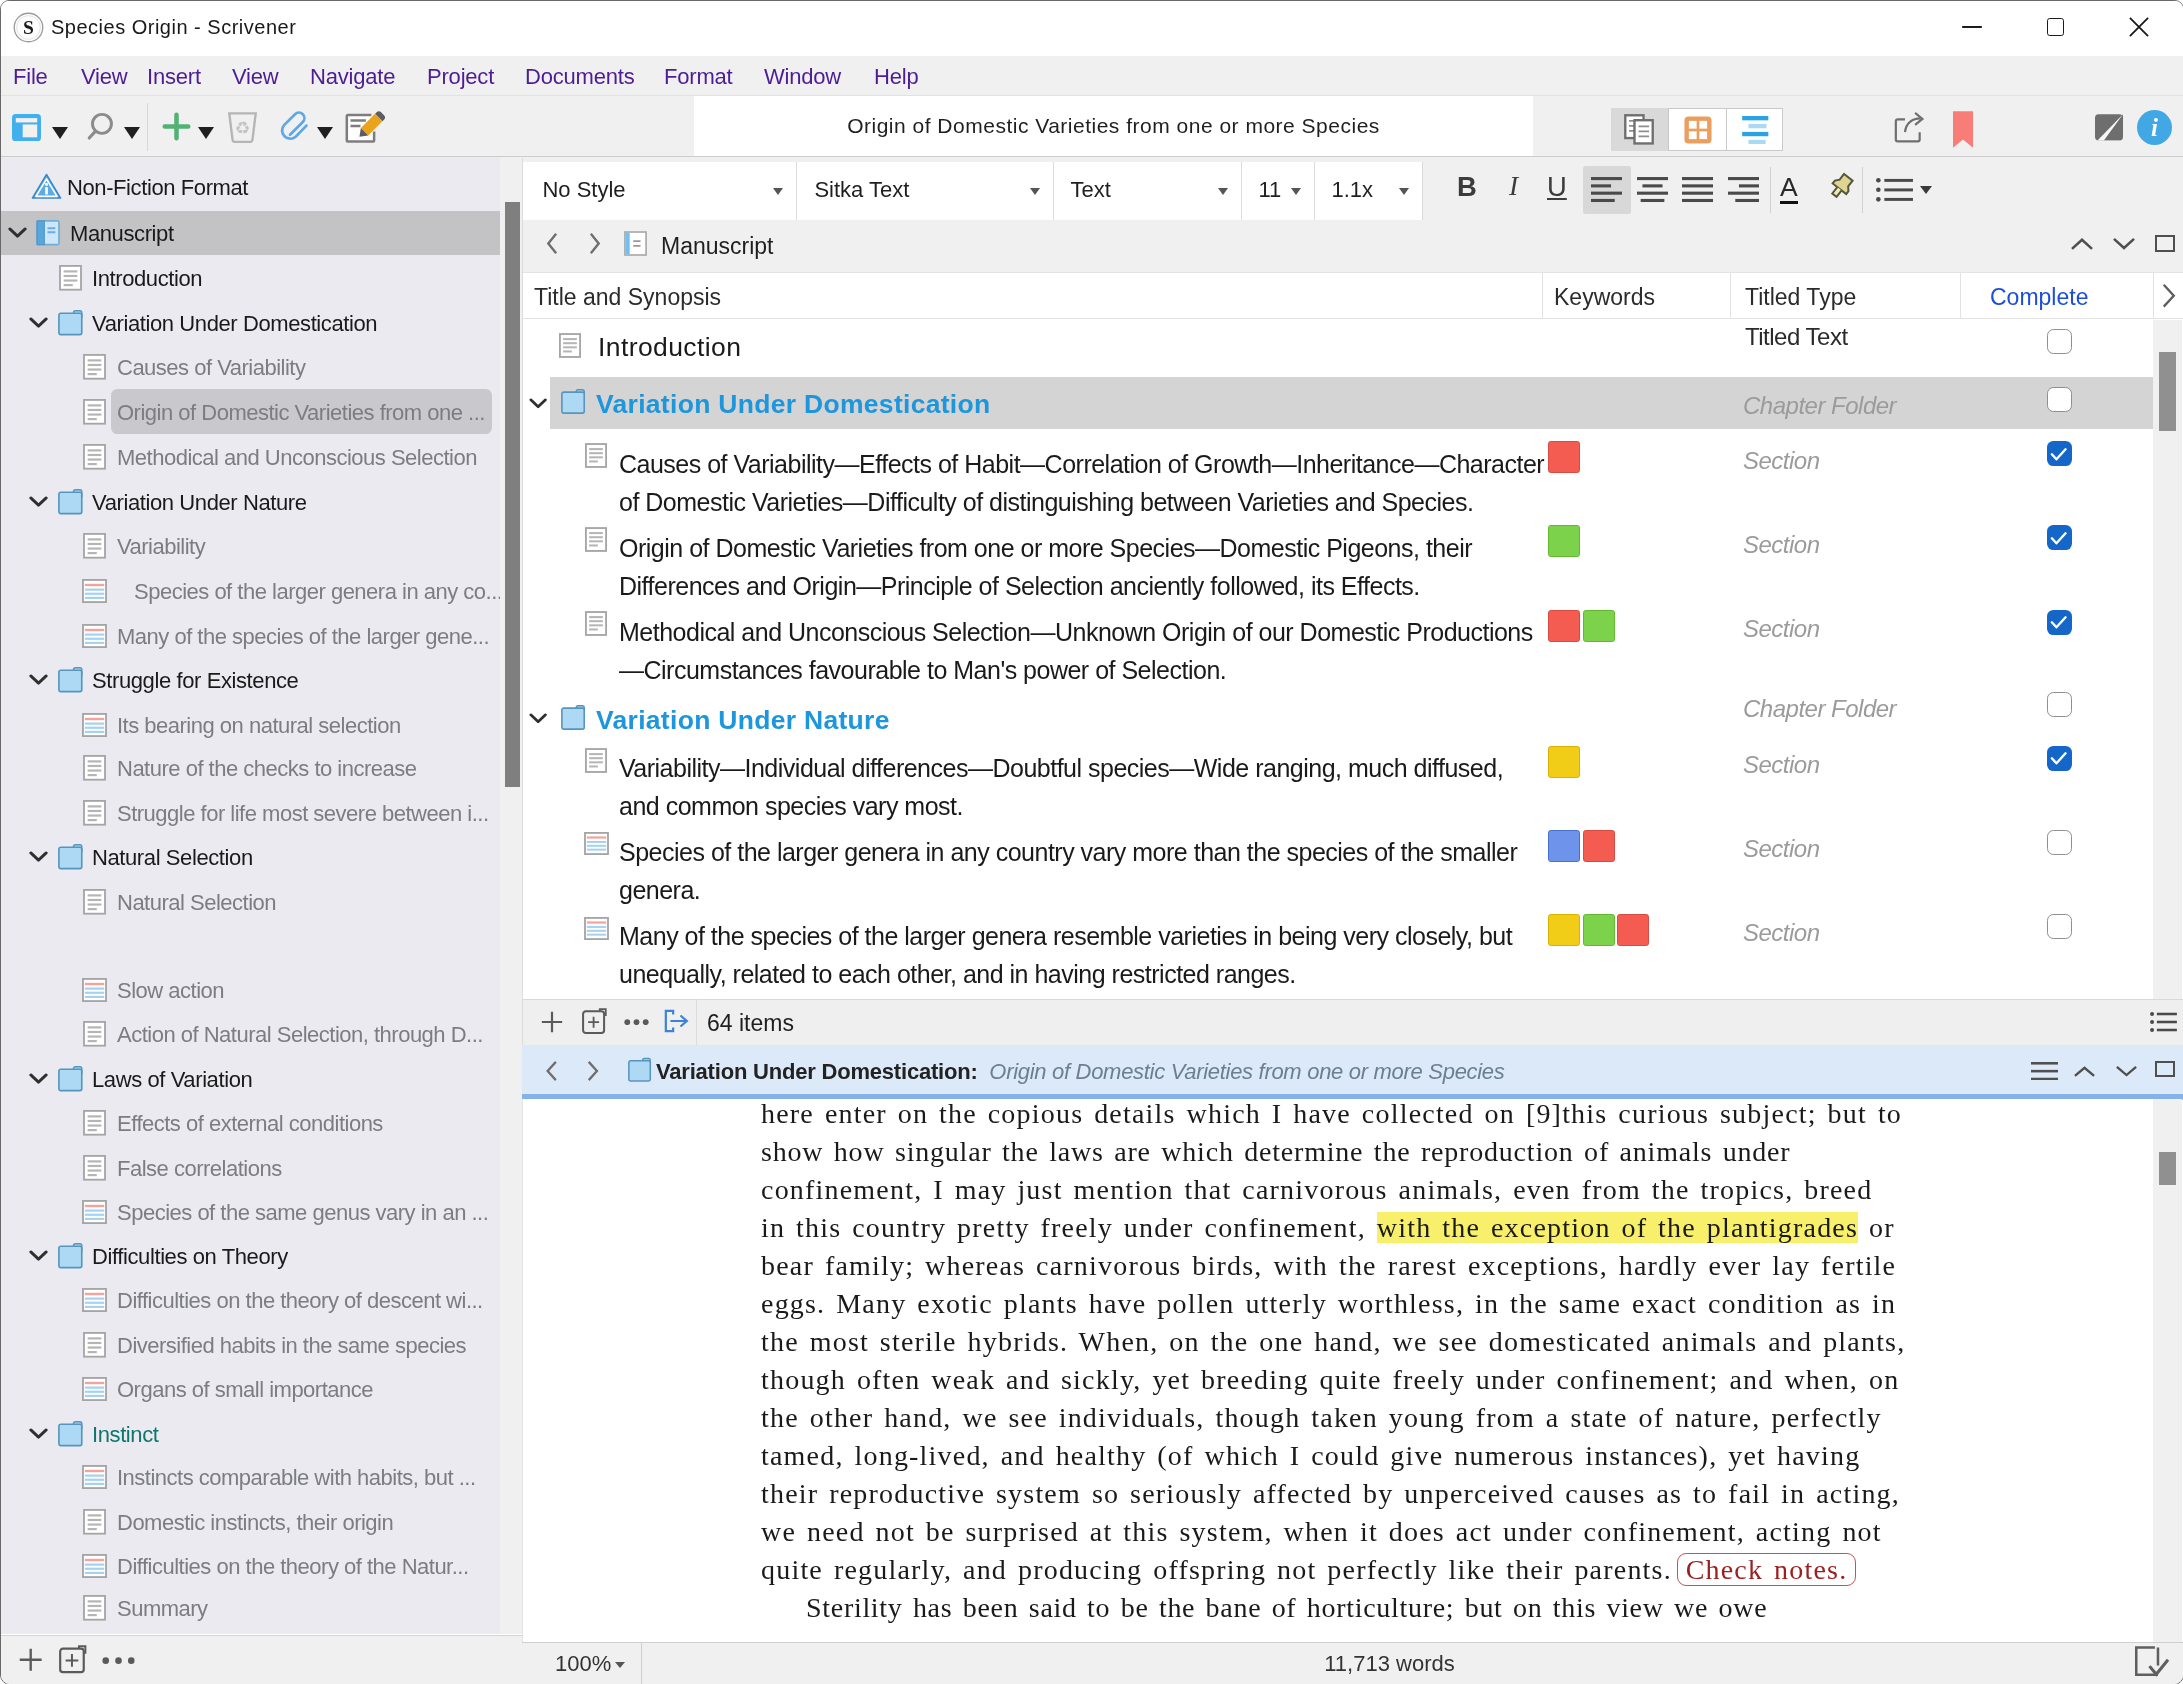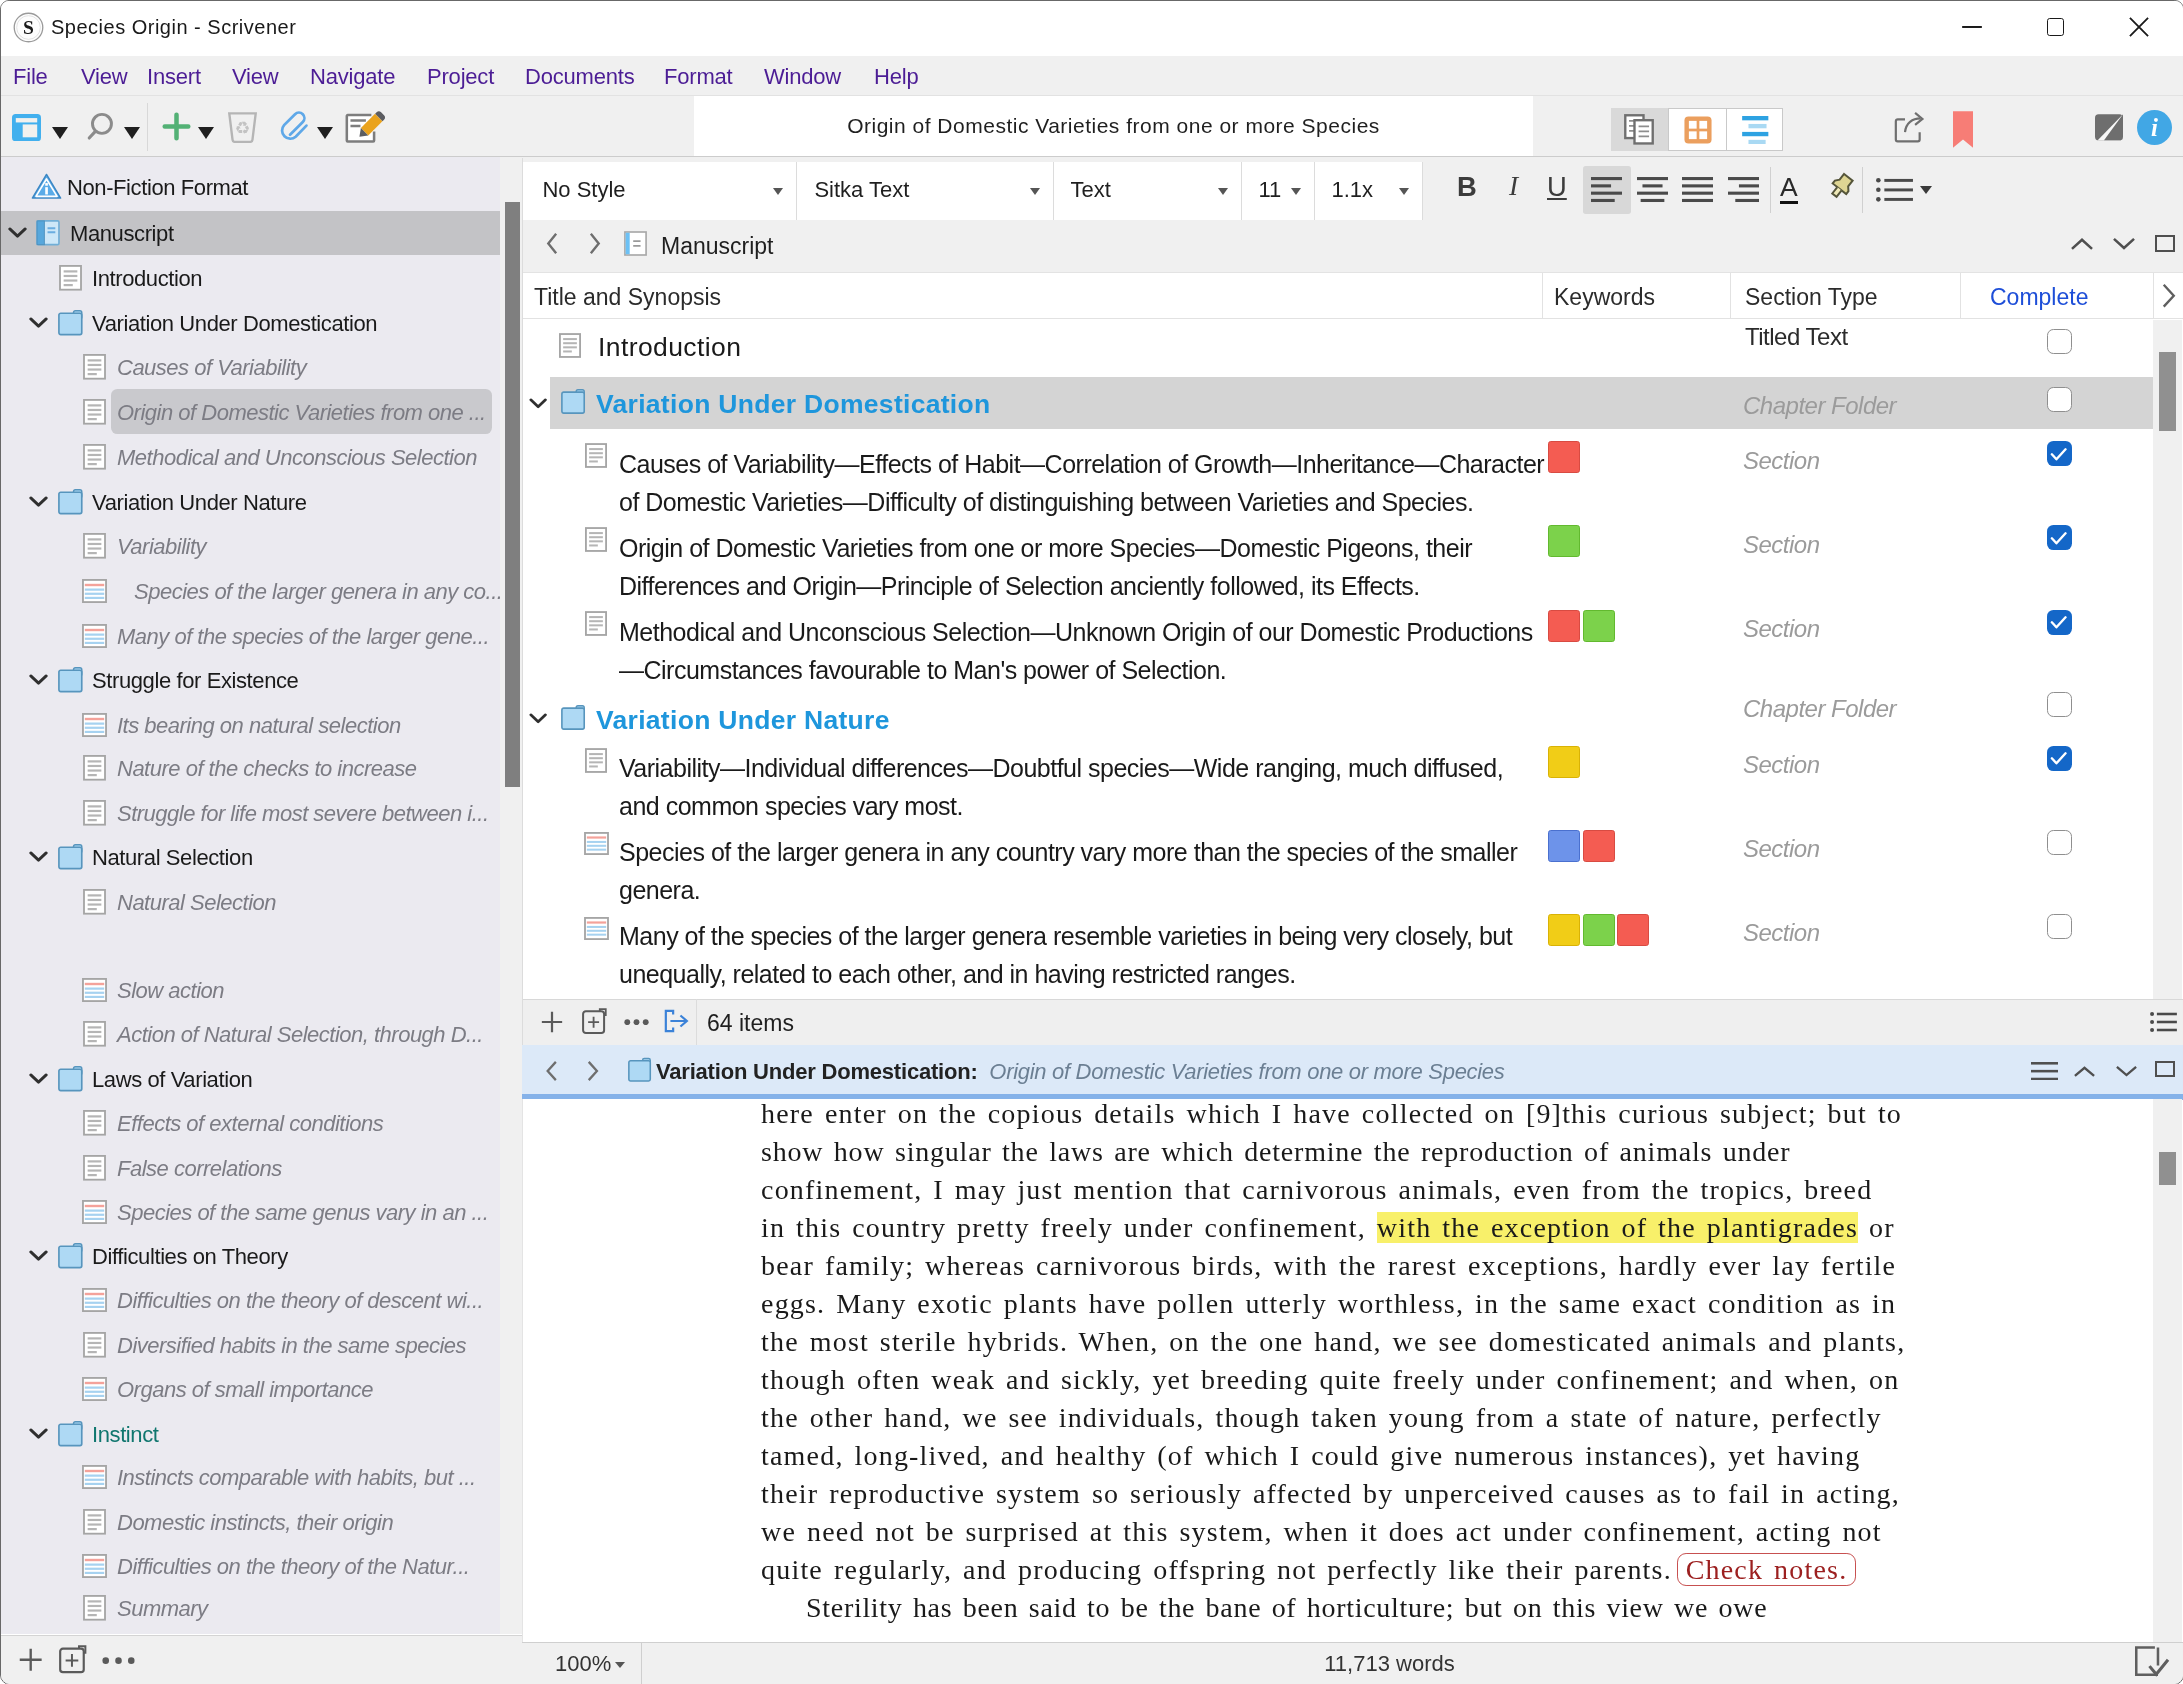--- a/index.html
+++ b/index.html
@@ -9,21 +9,21 @@
 .men{position:absolute;top:55px;height:40px;line-height:42px;font-size:22px;letter-spacing:-0.2px;color:#4c1d95}
 .fld{position:absolute;top:161px;height:58px;background:#fff;border-right:0.9px solid #dcdcdc;font-size:22px;color:#1f1f1f}
 .fldt{position:absolute;left:16.4px;top:14.6px}
 .car{position:absolute;width:0;height:0;border-left:6.4px solid transparent;border-right:6.4px solid transparent;border-top:8.2px solid #3f3f3f}
 .chip{position:absolute;width:32px;height:32px;border-radius:2.7px}
 .cb{position:absolute;width:25px;height:25px;border-radius:6.4px;border:1.8px solid #8f8f8f;background:#fff}
 .cbc{position:absolute;width:25px;height:25px;border-radius:6.4px;background:#1467c8}
 .sect{position:absolute;left:1742px;font-size:24px;letter-spacing:-0.5px;font-style:italic;color:#9b9b9b}
 .syn{position:absolute;left:618px;font-size:25px;letter-spacing:-0.5px;line-height:38px;color:#1a1a1a;white-space:nowrap}
 .chapt{position:absolute;left:595px;font-size:26.5px;font-weight:bold;letter-spacing:0.3px;color:#1e96dc;white-space:nowrap}
-.bi{font-style:italic;color:#7c7c84}
+.bi{color:#7c7c84}
 .bt{white-space:nowrap;letter-spacing:-0.4px}
 .bi.a,.a.bi{white-space:nowrap;letter-spacing:-0.5px;font-size:22px}
 </style></head><body>
 <div id="win">
 
 <div class="a" style="left:0;top:0;width:100%;height:55px;background:#fff"></div>
 <svg class="a" style="left:12px;top:11px" width="31" height="31" viewBox="0 0 38 38">
       <circle cx="19" cy="19" r="17.5" fill="#fdfdfd" stroke="#9a9a9a" stroke-width="1.6"></circle>
       <circle cx="19" cy="19" r="14.5" fill="none" stroke="#dddddd" stroke-width="1"></circle>
       <text x="19" y="27" font-family="Liberation Serif,serif" font-size="24" font-weight="bold" fill="#1a1a1a" text-anchor="middle">S</text>
@@ -622,21 +622,21 @@
       <path d="M2,2 L13,12 L24,2" fill="none" stroke="#4f4f4f" stroke-width="2.8"></path>
     </svg>
 <div class="a" style="left:2154px;top:234px;width:20px;height:17.4px;border:2.2px solid #4f4f4f"></div>
 <div class="a" style="left:521px;top:272px;width:1663px;height:46px;background:#fff;border-bottom:0.9px solid #e2e2e2"></div>
 <div class="a" style="left:1541px;top:272px;width:0.9px;height:46px;background:#e2e2e2"></div>
 <div class="a" style="left:1729px;top:272px;width:0.9px;height:46px;background:#e2e2e2"></div>
 <div class="a" style="left:1959px;top:272px;width:0.9px;height:46px;background:#e2e2e2"></div>
 <div class="a" style="left:2152px;top:272px;width:0.9px;height:46px;background:#e2e2e2"></div>
 <div class="a" style="left:533px;top:283px;font-size:23px;color:#2b2b2b">Title and Synopsis</div>
 <div class="a" style="left:1553px;top:283px;font-size:23px;color:#2b2b2b">Keywords</div>
-<div class="a" style="left:1744px;top:283px;font-size:23px;color:#2b2b2b">Section Type</div>
+<div class="a" style="left:1744px;top:283px;font-size:23px;color:#2b2b2b">Titled Type</div>
 <div class="a" style="left:1989px;top:283px;font-size:23px;color:#1d4ed8">Complete</div>
 <svg class="a" style="left:2160px;top:281px" width="15.5" height="27.4" viewBox="0 0 17 30">
       <path d="M3,3 L14,15 L3,27" fill="none" stroke="#5f5f5f" stroke-width="2.6"></path>
     </svg>
 <div class="a" style="left:521px;top:319px;width:1631px;height:679px;background:#fff;overflow:hidden"></div>
 <svg class="a" style="left:558px;top:332px" width="22" height="25" viewBox="0 0 24 27">
       <rect x="1" y="1" width="22" height="25" fill="#fff" stroke="#a5a5a5" stroke-width="2"></rect>
       <g stroke="#b5b5b5" stroke-width="2.2">
         <line x1="4.5" y1="6.5" x2="19.5" y2="6.5"></line>
         <line x1="4.5" y1="11" x2="19.5" y2="11"></line>

